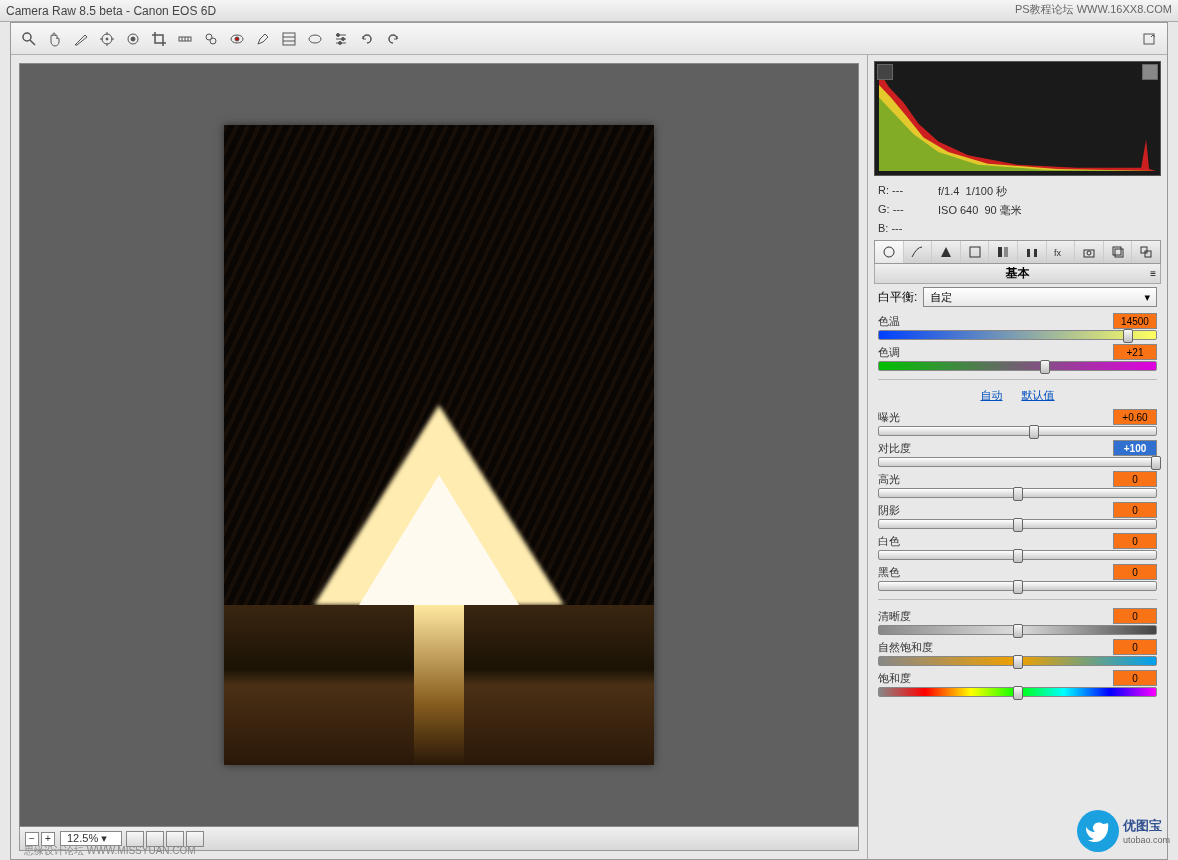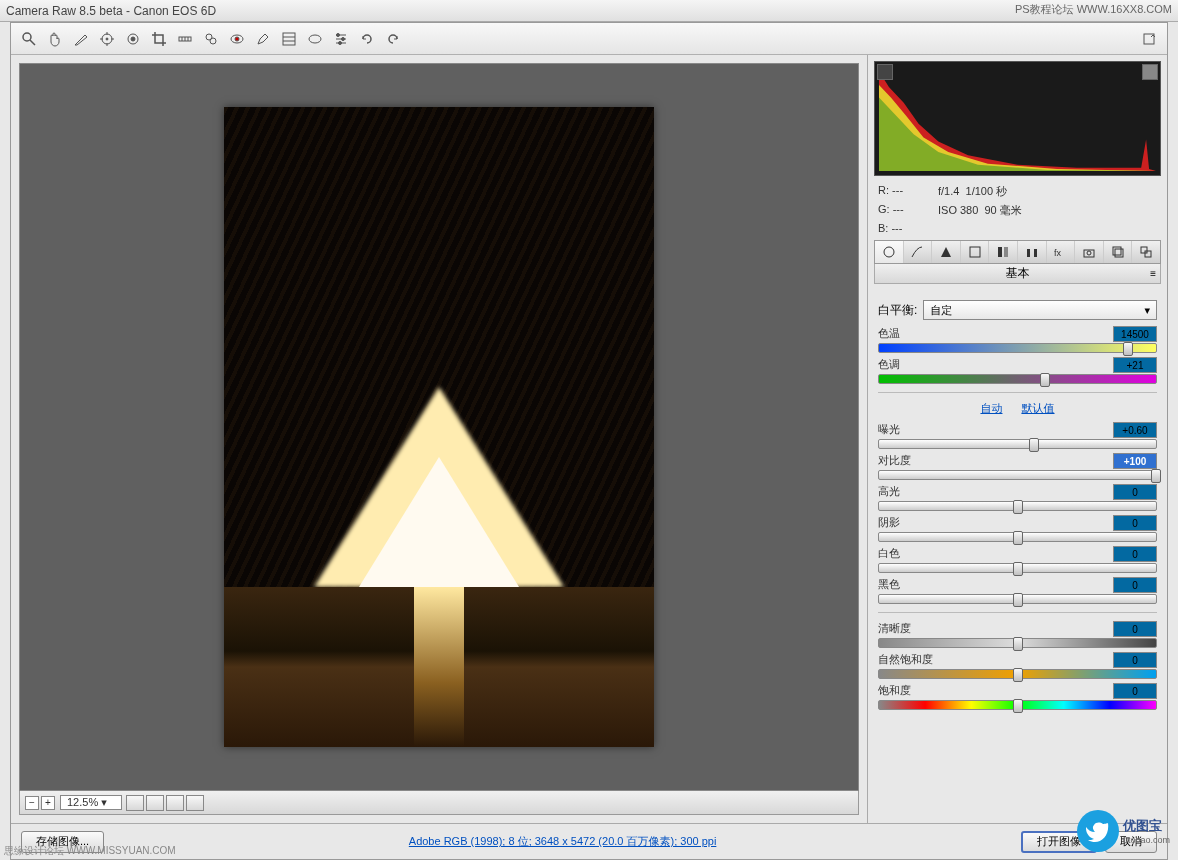--- a/index.html
+++ b/index.html
@@ -32,45 +32,45 @@
 .hist-corner { position: absolute; width: 16px; height: 16px; background: #444; border: 1px solid #666; }
 .hc-tl { top: 2px; left: 2px; }
 .hc-tr { top: 2px; right: 2px; background: #888; }
 .meta-row { padding: 2px 10px; font-size: 11px; color: #333; display: flex; }
 .meta-l { width: 60px; }
 .meta-r { flex: 1; text-align: left; }
 .tabstrip { height: 24px; margin: 4px 6px 0; display: flex; gap: 1px; background: #ccc; border: 1px solid #999; }
 .tab { flex: 1; background: linear-gradient(#f0f0f0,#d0d0d0); display: flex; align-items: center; justify-content: center; cursor: pointer; }
 .tab.active { background: linear-gradient(#fafafa,#e8e8e8); }
 .tab svg { width: 14px; height: 14px; }
-.panel-title { height: 20px; margin: 0 6px; background: linear-gradient(#f0f0f0,#d8d8d8); border: 1px solid #aaa; border-top: none; display: flex; align-items: center; justify-content: center; font-size: 12px; position: relative; }
+.panel-title { height: 20px; margin: 0 6px; background: linear-gradient(#f0f0f0,#d8d8d8); border: 1px solid #aaa; border-top: none; display: flex; align-items: center; justify-content: center; font-size: 12px; position: relative; font-weight: bold; }
 .panel-menu { position: absolute; right: 4px; font-size: 10px; cursor: pointer; }
-.panel-body { flex: 1; padding: 16px 10px; overflow-y: auto; font-size: 12px; }
+.panel-body { flex: 1; padding: 3px 10px; overflow-y: auto; font-size: 12px; }
 .wb-row { display: flex; align-items: center; gap: 6px; margin-bottom: 6px; }
 .wb-select { flex: 1; height: 20px; border: 1px solid #888; background: linear-gradient(#fff,#e8e8e8); padding: 0 6px; display: flex; align-items: center; justify-content: space-between; cursor: pointer; font-size: 11px; }
 .slider-row { margin-bottom: 3px; }
-.slider-head { display: flex; justify-content: space-between; align-items: flex-start; font-size: 11px; color: #333; margin-bottom: 1px; }
-.slider-input { width: 44px; height: 16px; border: 1px solid #888; background: #0369a1; text-align: center; font-size: 10px; }
+.slider-head { display: flex; justify-content: space-between; align-items: center; font-size: 11px; color: #333; margin-bottom: 1px; }
+.slider-input { width: 44px; height: 16px; border: 1px solid #888; background: #f97316; text-align: center; font-size: 10px; }
 .slider-input.sel { background: #3070d0; color: #fff; font-weight: bold; }
 .slider-track { height: 10px; position: relative; border-radius: 2px; margin-bottom: 4px; }
 .slider-thumb { position: absolute; top: -2px; width: 10px; height: 14px; background: linear-gradient(#f8f8f8,#c0c0c0); border: 1px solid #666; border-radius: 2px; transform: translateX(-50%); cursor: pointer; }
 .track-temp { background: linear-gradient(90deg,#0040ff,#ffff60); border: 1px solid #888; }
 .track-tint { background: linear-gradient(90deg,#00c000,#e000e0); border: 1px solid #888; }
 .track-gray { background: linear-gradient(#fff,#ccc); border: 1px solid #888; }
 .track-clarity { background: linear-gradient(90deg,#888,#ddd,#444); border: 1px solid #888; }
 .track-vib { background: linear-gradient(90deg,#888,#f0a000,#00a0f0); border: 1px solid #888; }
 .track-sat { background: linear-gradient(90deg,#888,#ff0000,#ffff00,#00ff00,#00ffff,#0000ff,#ff00ff); border: 1px solid #888; }
 .divider { border: none; border-top: 1px solid #bbb; margin: 8px 0; }
 .auto-links { text-align: center; margin-bottom: 6px; font-size: 11px; }
 .auto-links a { color: #0050c0; text-decoration: underline; margin: 0 8px; cursor: pointer; }
 .bottom-bar { height: 36px; border-top: 1px solid #aaa; display: flex; align-items: center; padding: 0 10px; gap: 8px; font-size: 12px; }
 .btn { height: 22px; padding: 0 14px; background: linear-gradient(#fafafa,#dcdcdc); border: 1px solid #888; border-radius: 3px; cursor: pointer; font-size: 11px; display: inline-flex; align-items: center; }
 .btn.primary { border: 2px solid #4a70c0; }
 .info-link { flex: 1; text-align: center; color: #0050c0; text-decoration: underline; font-size: 11px; cursor: pointer; }
-.footer-credit { position: absolute; bottom: 2px; left: 4px; font-size: 10px; color: #888; }
+.footer-credit { position: absolute; bottom: 2px; left: 24px; font-size: 10px; color: #888; }
 .wm-logo { position: absolute; bottom: 8px; right: 8px; display: flex; align-items: center; gap: 4px; }
 .wm-circle { width: 42px; height: 42px; border-radius: 50%; background: #1ba0e0; display: flex; align-items: center; justify-content: center; }
 .wm-text { font-size: 13px; font-weight: bold; color: #305090; }
 .wm-sub { font-size: 9px; color: #666; }
 </style>
 </head>
 <body>
 
 <div class="titlebar">
   <span>Camera Raw 8.5 beta - Canon EOS 6D</span>
@@ -217,21 +217,21 @@
           <path d="M0 100 L0 18 L12 30 L28 48 L45 68 L70 82 L110 93 L180 98 L280 100 Z" fill="#e8e830" opacity="0.85"></path>
           <path d="M0 100 L0 30 L15 45 L35 65 L60 82 L100 94 L170 99 L280 100 Z" fill="#209020" opacity="0.5"></path>
         </svg>
       </div>
       <div class="meta-row">
           <span class="meta-l">R: ---</span>
           <span class="meta-r"><span>f/1.4</span>&nbsp;&nbsp;<span>1/100 秒</span></span>
         </div>
       <div class="meta-row">
           <span class="meta-l">G: ---</span>
-          <span class="meta-r"><span>ISO 380</span>&nbsp;&nbsp;<span>90 毫米</span></span>
+          <span class="meta-r"><span>ISO 640</span>&nbsp;&nbsp;<span>90 毫米</span></span>
         </div>
       <div class="meta-row">
           <span class="meta-l">B: ---</span>
         </div>
 
       <div class="tabstrip">
         <div class="tab active">
             <svg viewBox="0 0 14 14">
               <circle cx="7" cy="7" r="5" fill="none" stroke="#333"></circle>
             </svg>
@@ -406,26 +406,20 @@
               <input class="slider-input" value="0" style="">
             </div>
           <div class="slider-track track-sat">
               <div class="slider-thumb" style="left:50%"></div>
             </div>
         </div>
       </div>
     </div>
   </div>
 
-  <div class="bottom-bar">
-    <button class="btn">存储图像...</button>
-    <a class="info-link">Adobe RGB (1998); 8 位; 3648 x 5472 (20.0 百万像素); 300 ppi</a>
-    <button class="btn primary">打开图像</button>
-    <button class="btn">取消</button>
-  </div>
 </div>
 
 <div class="footer-credit">思缘设计论坛 WWW.MISSYUAN.COM</div>
 <div class="wm-logo">
   <div class="wm-circle">
       <svg width="24" height="24" viewBox="0 0 24 24">
         <path d="M22 4s-3 1-5 1c-3-2-7-2-9 1-2 2-1 5 1 7-4 0-7-2-9-5 0 0-1 9 8 12-2 1-4 1-6 1 10 6 22-2 20-17z" fill="#fff"></path>
       </svg>
     </div>
   <div>

